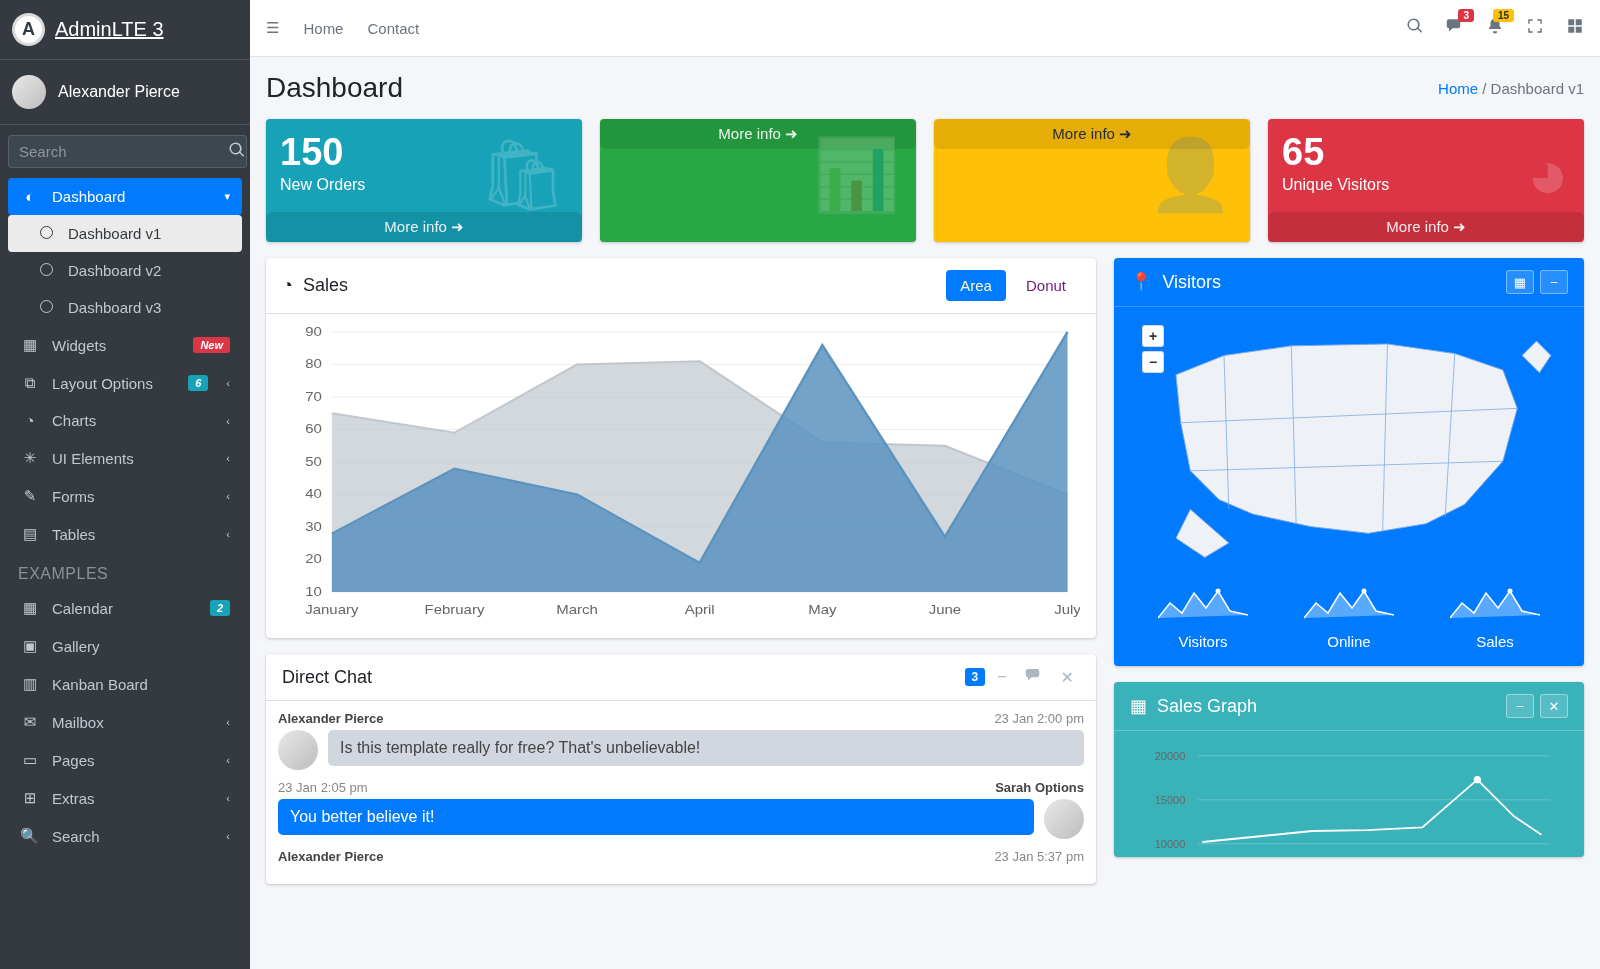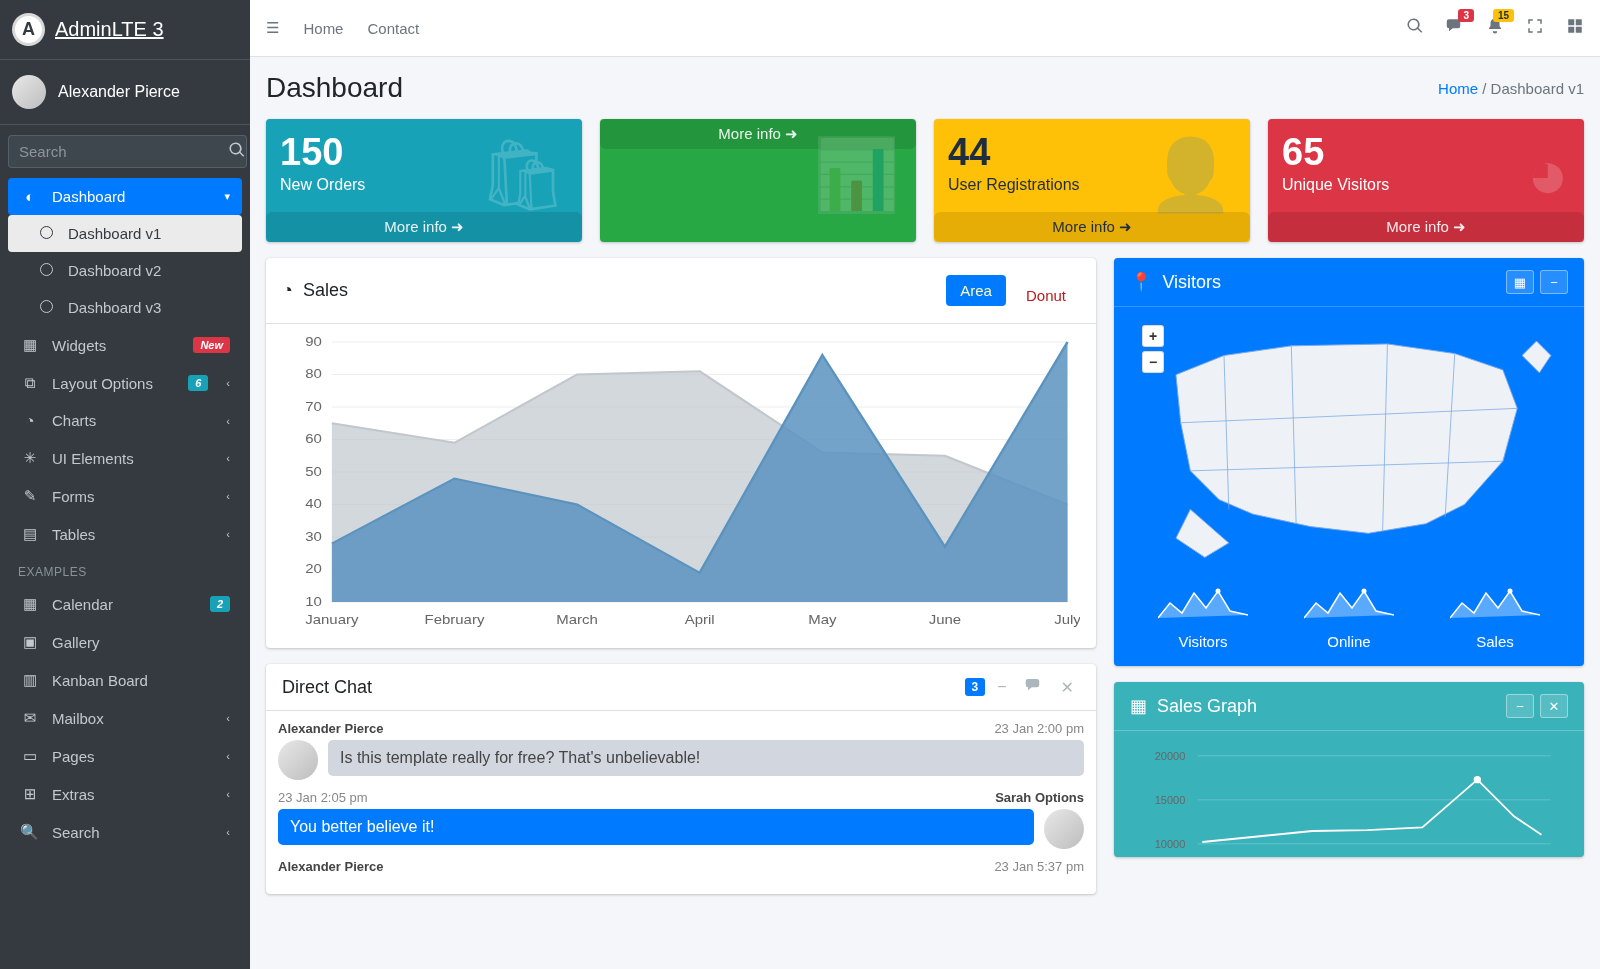--- a/index.html
+++ b/index.html
@@ -12,21 +12,21 @@
 .user-panel { display:flex; align-items:center; gap:12px; padding:15px 12px; border-bottom:1px solid #4b545c; margin-bottom:10px; }
 .user-panel .avatar { width:34px; height:34px; border-radius:50%; background:linear-gradient(135deg,#e8e8e8,#bdbdbd); }
 .user-panel .name { color:#fff; }
 
 .search { display:flex; padding:0 8px 10px; }
 .search input { flex:1; background:#3f474e; border:1px solid #56606a; border-right:none; color:#fff; padding:7px 10px; border-radius:4px 0 0 4px; font-size:15px; }
 .search input::placeholder { color:#8e949b; }
 .search button { width:40px; background:#3f474e; border:1px solid #56606a; border-left:none; color:#c2c7d0; border-radius:0 4px 4px 0; cursor:pointer; }
 
 .nav { list-style:none; padding:0 8px; }
-.nav .hdr { color:#8a9199; font-size:12px; letter-spacing:.5px; padding:12px 10px 6px; }
+.nav .hdr { color:#8a9199; font-size:16px; letter-spacing:.5px; padding:12px 10px 6px; }
 .nav li a { display:flex; align-items:center; gap:12px; padding:10px 12px; color:#c2c7d0; text-decoration:none; border-radius:4px; font-size:15px; position:relative; }
 .nav li a.active { background:#007bff; color:#fff; }
 .nav li a.sub { padding-left:28px; }
 .nav li a.sub.current { background:rgba(255,255,255,.9); color:#343a40; }
 .nav .ico { width:20px; text-align:center; font-size:15px; }
 .nav .caret { margin-left:auto; font-size:11px; }
 .nav .badge { margin-left:auto; font-size:11px; padding:2px 7px; border-radius:3px; font-weight:700;font-style:italic; }
 .nav .badge.red { background:#dc3545; color:#fff; }
 .nav .badge.blue { background:#17a2b8; color:#fff; }
 .nav .caret + .badge, .nav .badge + .caret { margin-left:6px; }
@@ -59,21 +59,21 @@
 .small-box .figicon { position:absolute; right:15px; top:15px; font-size:70px; opacity:.18; }
 .small-box .footer { display:block; text-align:center; padding:6px; background:rgba(0,0,0,.1); color:rgba(255,255,255,.9); text-decoration:none; font-size:15px;border-radius:6px; }
 .bg-cyan{background:#17a2b8;} .bg-green{background:#28a745;} .bg-yellow{background:#ffc107;color:#1f2d3d;} .bg-yellow .footer{color:#1f2d3d;} .bg-red{background:#dc3545;}
 
 
 .card { background:#fff; border-radius:4px; box-shadow:0 0 1px rgba(0,0,0,.125),0 1px 3px rgba(0,0,0,.2); margin-top:16px; }
 .card-header { display:flex; align-items:center; padding:12px 16px; border-bottom:1px solid rgba(0,0,0,.125); }
 .card-header .title { font-size:18px; font-weight:400; display:flex; align-items:center; gap:10px; }
 .card-header .tools { margin-left:auto; display:flex; gap:6px; align-items:center; }
 .btn { padding:7px 14px; border-radius:4px; font-size:15px; cursor:pointer; border:none; }
-.btn-primary{background:#007bff;color:#fef9c3;} .btn-light{background:transparent;color:#b91c1c;margin-top:10px;}
+.btn-primary{background:#007bff;color:#fef9c3;} .btn-light{background:transparent;color:#701a75;}
 .btn-sm { width:28px; height:24px; display:flex; align-items:center; justify-content:center; border-radius:3px; font-size:13px; }
 .btn-sm.outline { background:rgba(255,255,255,.15); color:#fff; border:1px solid rgba(255,255,255,.4); }
 .badge-pill { background:#007bff; color:#fff; font-size:12px; padding:2px 7px; border-radius:3px; font-weight:700; }
 
 .col-left { flex:1 1 640px; min-width:500px; }
 .col-right { width:470px; flex:0 0 470px; }
 
 
 .chart-area { padding:8px 16px 12px; }
 svg text { font-size:12px; fill:#666; }
@@ -319,24 +319,20 @@
           <p>New Orders</p>
           </div>
         <span class="figicon">🛍</span>
         <a href="#" class="footer"><span>More info </span><span>➜</span></a>
       </div>
       <div class="small-box bg-green">
         <span class="figicon">📊</span>
         <a href="#" class="footer"><span>More info </span><span>➜</span></a>
       </div>
       <div class="small-box bg-yellow">
-        <div class="inner">
-            <h3>44</h3>
-          <p>User Registrations</p>
-          </div>
         <span class="figicon">👤</span>
         <a href="#" class="footer"><span>More info </span><span>➜</span></a>
       </div>
       <div class="small-box bg-red">
         <div class="inner">
             <h3>65</h3>
           <p>Unique Visitors</p>
           </div>
         <span class="figicon">◕</span>
         <a href="#" class="footer"><span>More info </span><span>➜</span></a>

